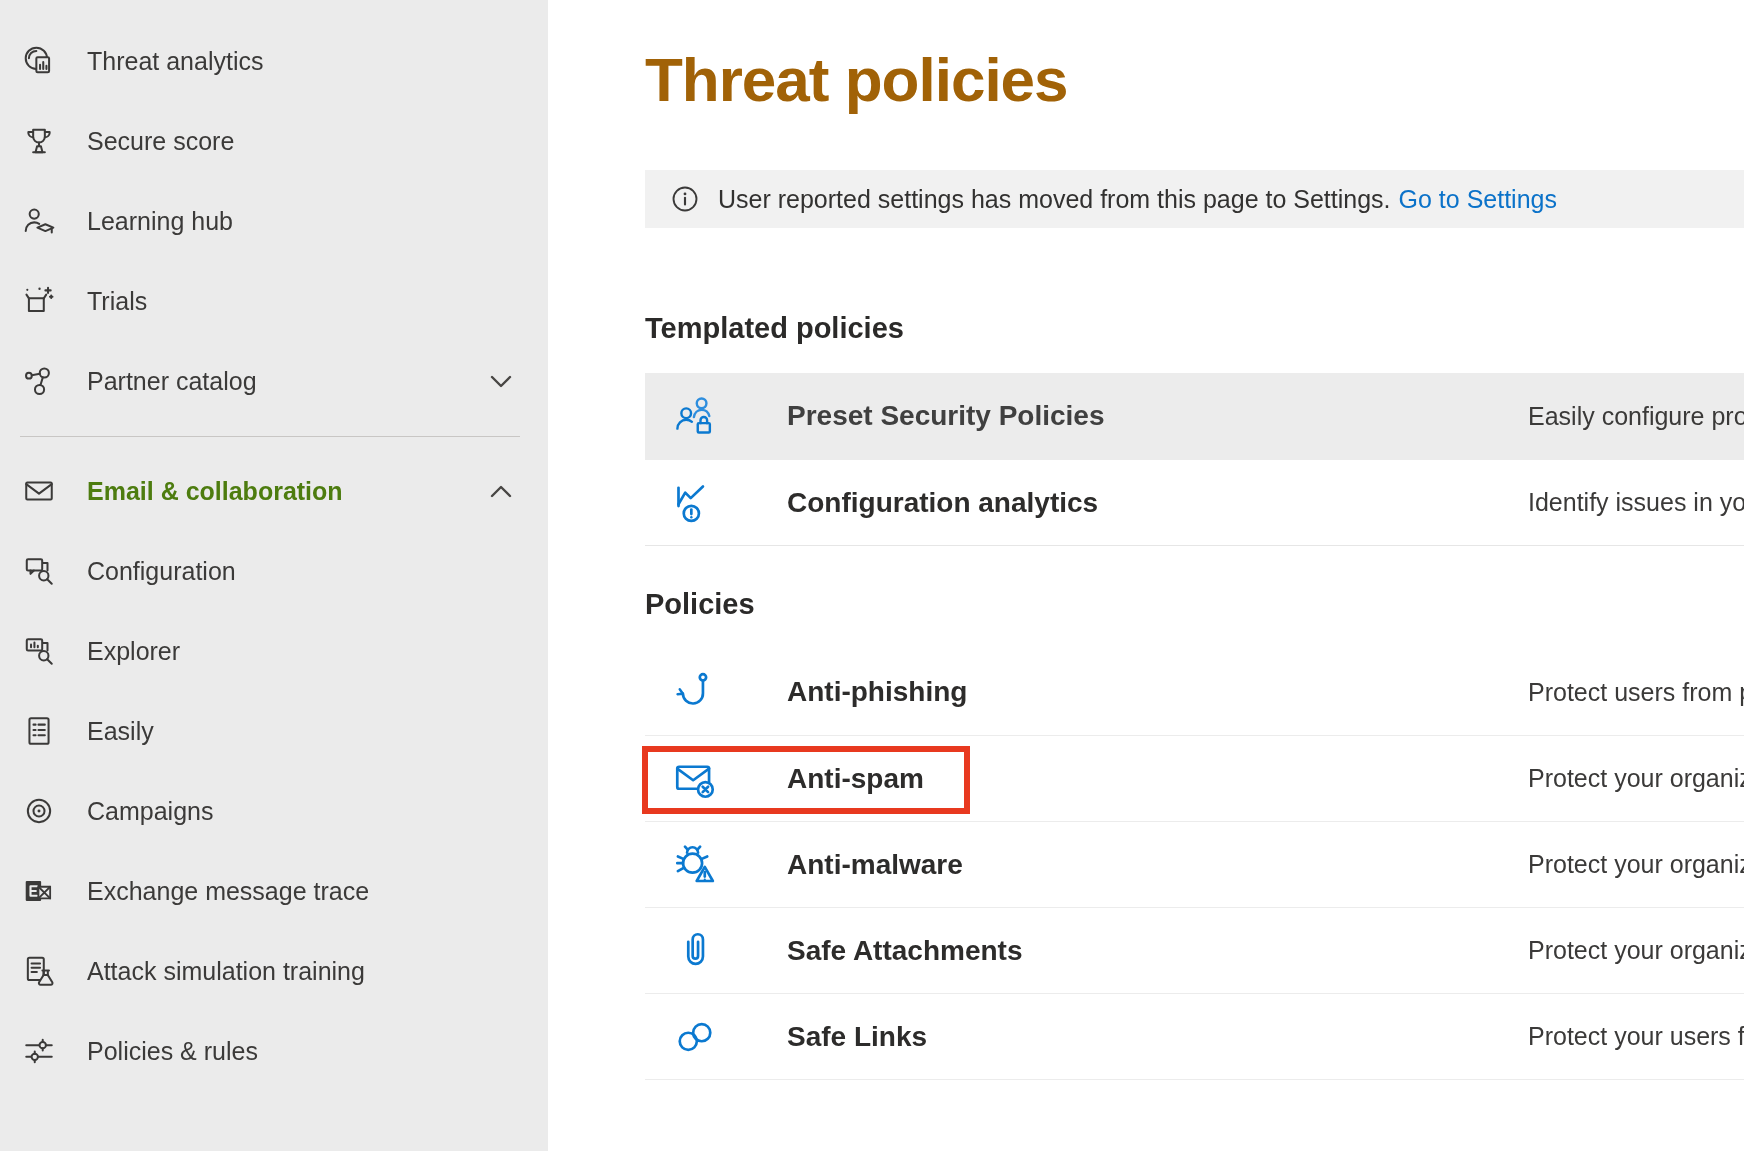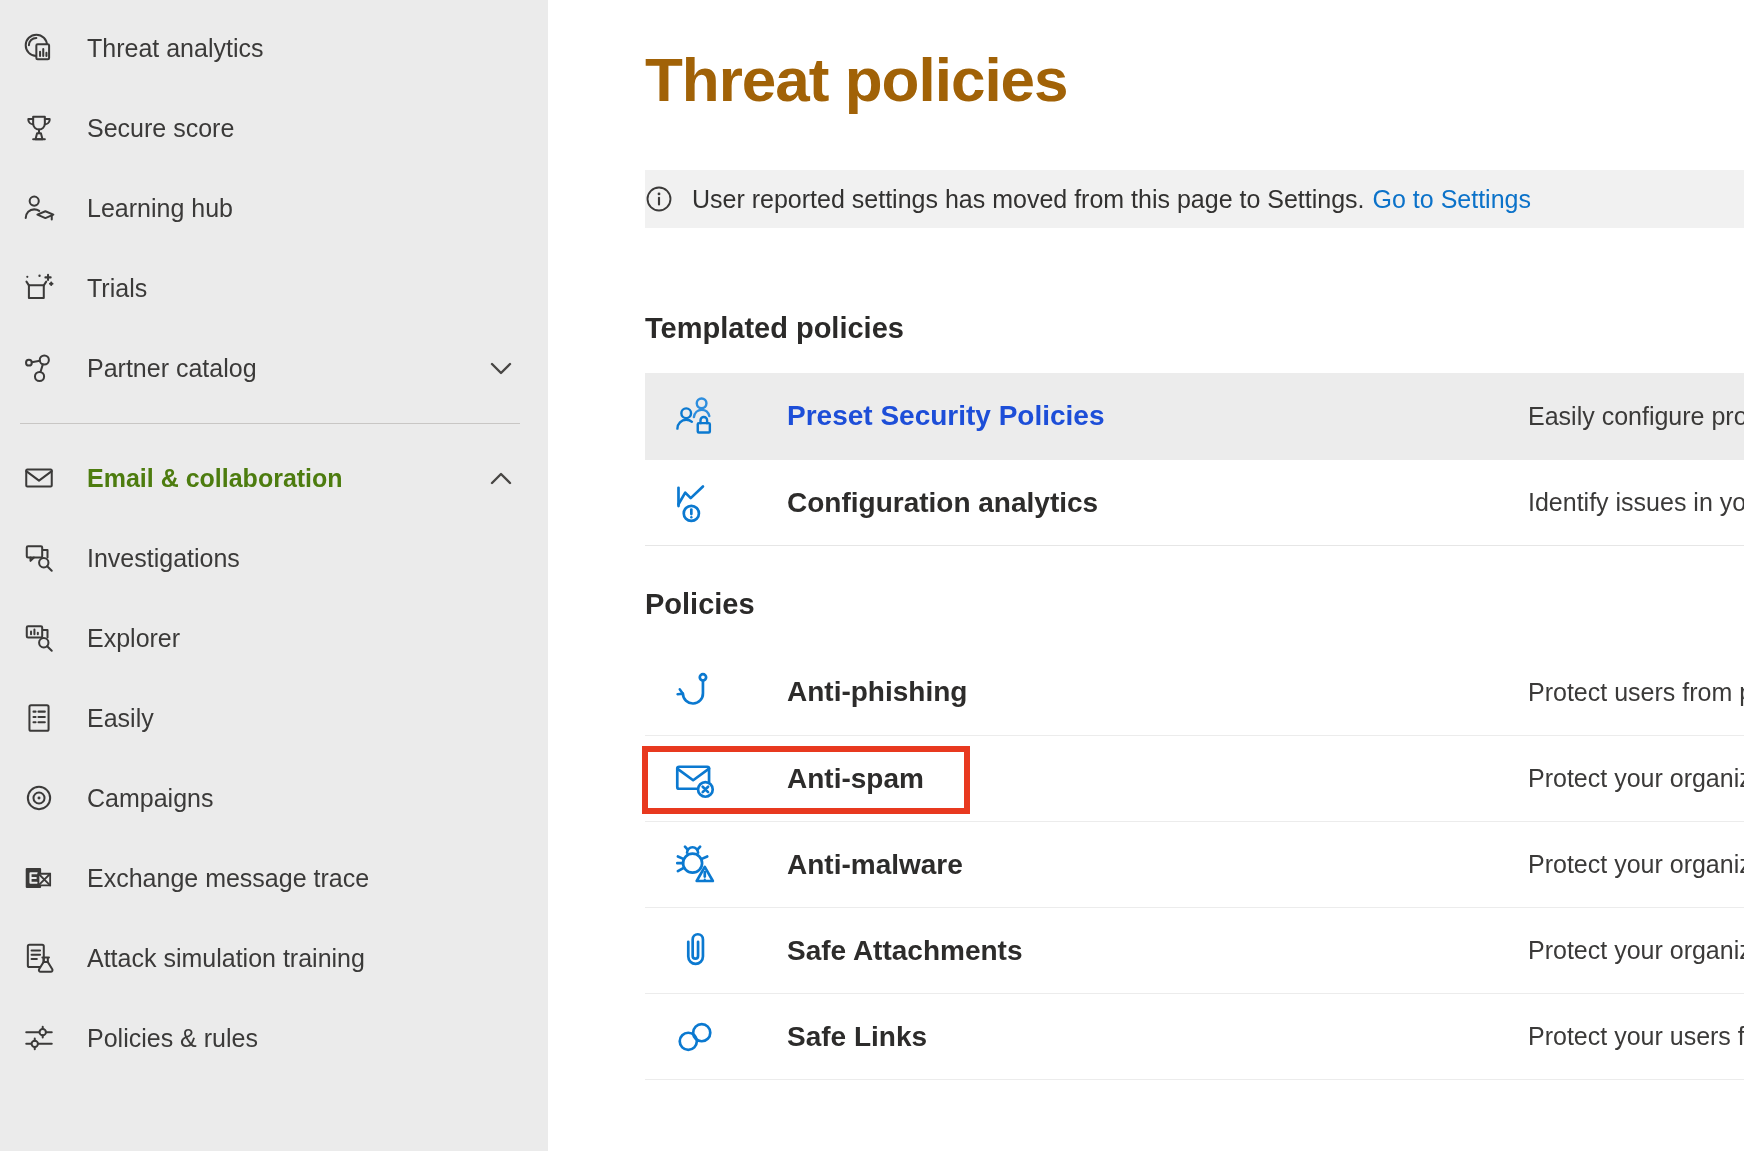--- a/index.html
+++ b/index.html
@@ -1,56 +1,56 @@
 <!DOCTYPE html>
 <html><head>
 <meta charset="utf-8">
 <style>
   * { margin:0; padding:0; box-sizing:border-box; }
   html,body { width:1744px; height:1151px; overflow:hidden; }
   body { font-family:"Liberation Sans", sans-serif; background:#fff; color:#323130; }
   .app { position:relative; width:1744px; height:1151px; overflow:hidden; background:#fff; }
 
   
-  .sidebar { position:absolute; left:0; top:0; width:548px; height:1151px; background:#ebebeb; padding-top:8px; }
+  .sidebar { position:absolute; left:0; top:0; width:548px; height:1151px; background:#ebebeb; padding-top:21px; }
   .nav-item { height:80px; display:flex; align-items:center; padding:0 36px 0 22px; font-size:25px; color:#3b3a39; cursor:pointer; }
   .nav-item .nav-icon { width:34px; height:34px; flex:none; color:#3b3a39; }
   .nav-icon svg { width:34px; height:34px; display:block; }
   .nav-label { margin-left:31px; white-space:nowrap; }
   .nav-item.bold .nav-label { font-weight:700; color:#4d7c0f; }
   .nav-chevron { margin-left:auto; width:22px; height:15px; color:#484644; }
   .nav-chevron svg { width:22px; height:15px; display:block; }
   .nav-divider { height:1px; background:#c8c6c4; margin:15px 28px 14px 20px; }
 
   svg.oline { fill:none; stroke:currentColor; stroke-width:1.9; stroke-linecap:round; stroke-linejoin:round; }
 
   
   .main { position:absolute; left:548px; top:0; width:1196px; height:1151px; background:#fff; }
   .content { position:relative; margin-left:97px; width:1099px; }
   .page-title { margin-top:42px; font-size:62px; line-height:76px; font-weight:700; color:#a16207; letter-spacing:-1px; }
 
-  .banner { margin-top:52px; height:58px; background:#f1f1f1; display:flex; align-items:center; font-size:25px; color:#323130; }
+  .banner { margin-top:52px; height:58px; background:#f1f1f1; display:flex; align-items:center; padding-left:26px; font-size:25px; color:#323130; }
   .banner-info-icon { width:28px; height:28px; flex:none; color:#3b3a39; margin-right:19px; }
   .banner-info-icon svg { width:28px; height:28px; display:block; }
   .banner-link { color:#0b72c9; margin-left:8px; text-decoration:none; cursor:pointer; white-space:nowrap; }
 
   .section-heading { font-size:29px; font-weight:700; color:#2b2a29; line-height:36px; }
   .heading-templated { margin-top:82px; }
   .heading-policies  { margin-top:40px; }
 
   .rows { margin-top:27px; }
   .rows.templated { border-bottom:1px solid #e6e6e6; }
   .rows.policies  { border-bottom:1px solid #ececec; }
   .policy-row { position:relative; height:86px; display:flex; align-items:center; cursor:pointer; }
   .policy-row + .policy-row { border-top:1px solid #ececec; }
   .policy-row.highlighted { background:#ececec; }
   .row-icon { width:44px; height:44px; margin-left:28px; flex:none; color:#0b79d0; }
   .row-icon svg { width:44px; height:44px; display:block; }
   .row-label { margin-left:70px; font-size:28px; font-weight:700; color:#2d2c2b; white-space:nowrap; }
-  .row-label.link-blue { color:#1d4ed8; }
+  .row-label.link-blue { color:#404040; }
   .row-desc { position:absolute; left:883px; right:0; font-size:25px; color:#3b3a39; white-space:nowrap; overflow:hidden; }
   .red-outline { position:absolute; left:-3px; top:10px; width:328px; height:68px; border:6px solid #e8391f; pointer-events:none; }
 
   svg.bline { fill:none; stroke:currentColor; stroke-width:2.2; stroke-linecap:round; stroke-linejoin:round; }
 </style>
 </head>
 <body>
 
 <div class="app">
 
@@ -145,21 +145,21 @@
     <div class="nav-item">
       <span class="nav-icon">
         <svg class="oline" viewBox="0 0 32 32">
           <path d="M19.5 8.5h4.5v7"></path>
           <rect x="4.5" y="5" width="14.5" height="10.5" rx="1.2" fill="#ebebeb"></rect>
           <path d="M8 15.5v3.2l3.2-3.2"></path>
           <circle cx="20.5" cy="20.5" r="4.4"></circle>
           <path d="M23.7 23.7l4.3 4.3"></path>
         </svg>
       </span>
-      <span class="nav-label">Investigations</span>
+      <span class="nav-label">Configuration</span>
     </div>
 
     <div class="nav-item">
       <span class="nav-icon">
         <svg class="oline" viewBox="0 0 32 32">
           <path d="M19.5 8.5h4.5v7"></path>
           <rect x="4.5" y="5" width="14.5" height="10.5" rx="1.2" fill="#ebebeb"></rect>
           <path d="M8.5 12.5v-2.5 M11.7 12.5v-4.5 M14.9 12.5v-1.5"></path>
           <circle cx="20.5" cy="20.5" r="4.4"></circle>
           <path d="M23.7 23.7l4.3 4.3"></path>

